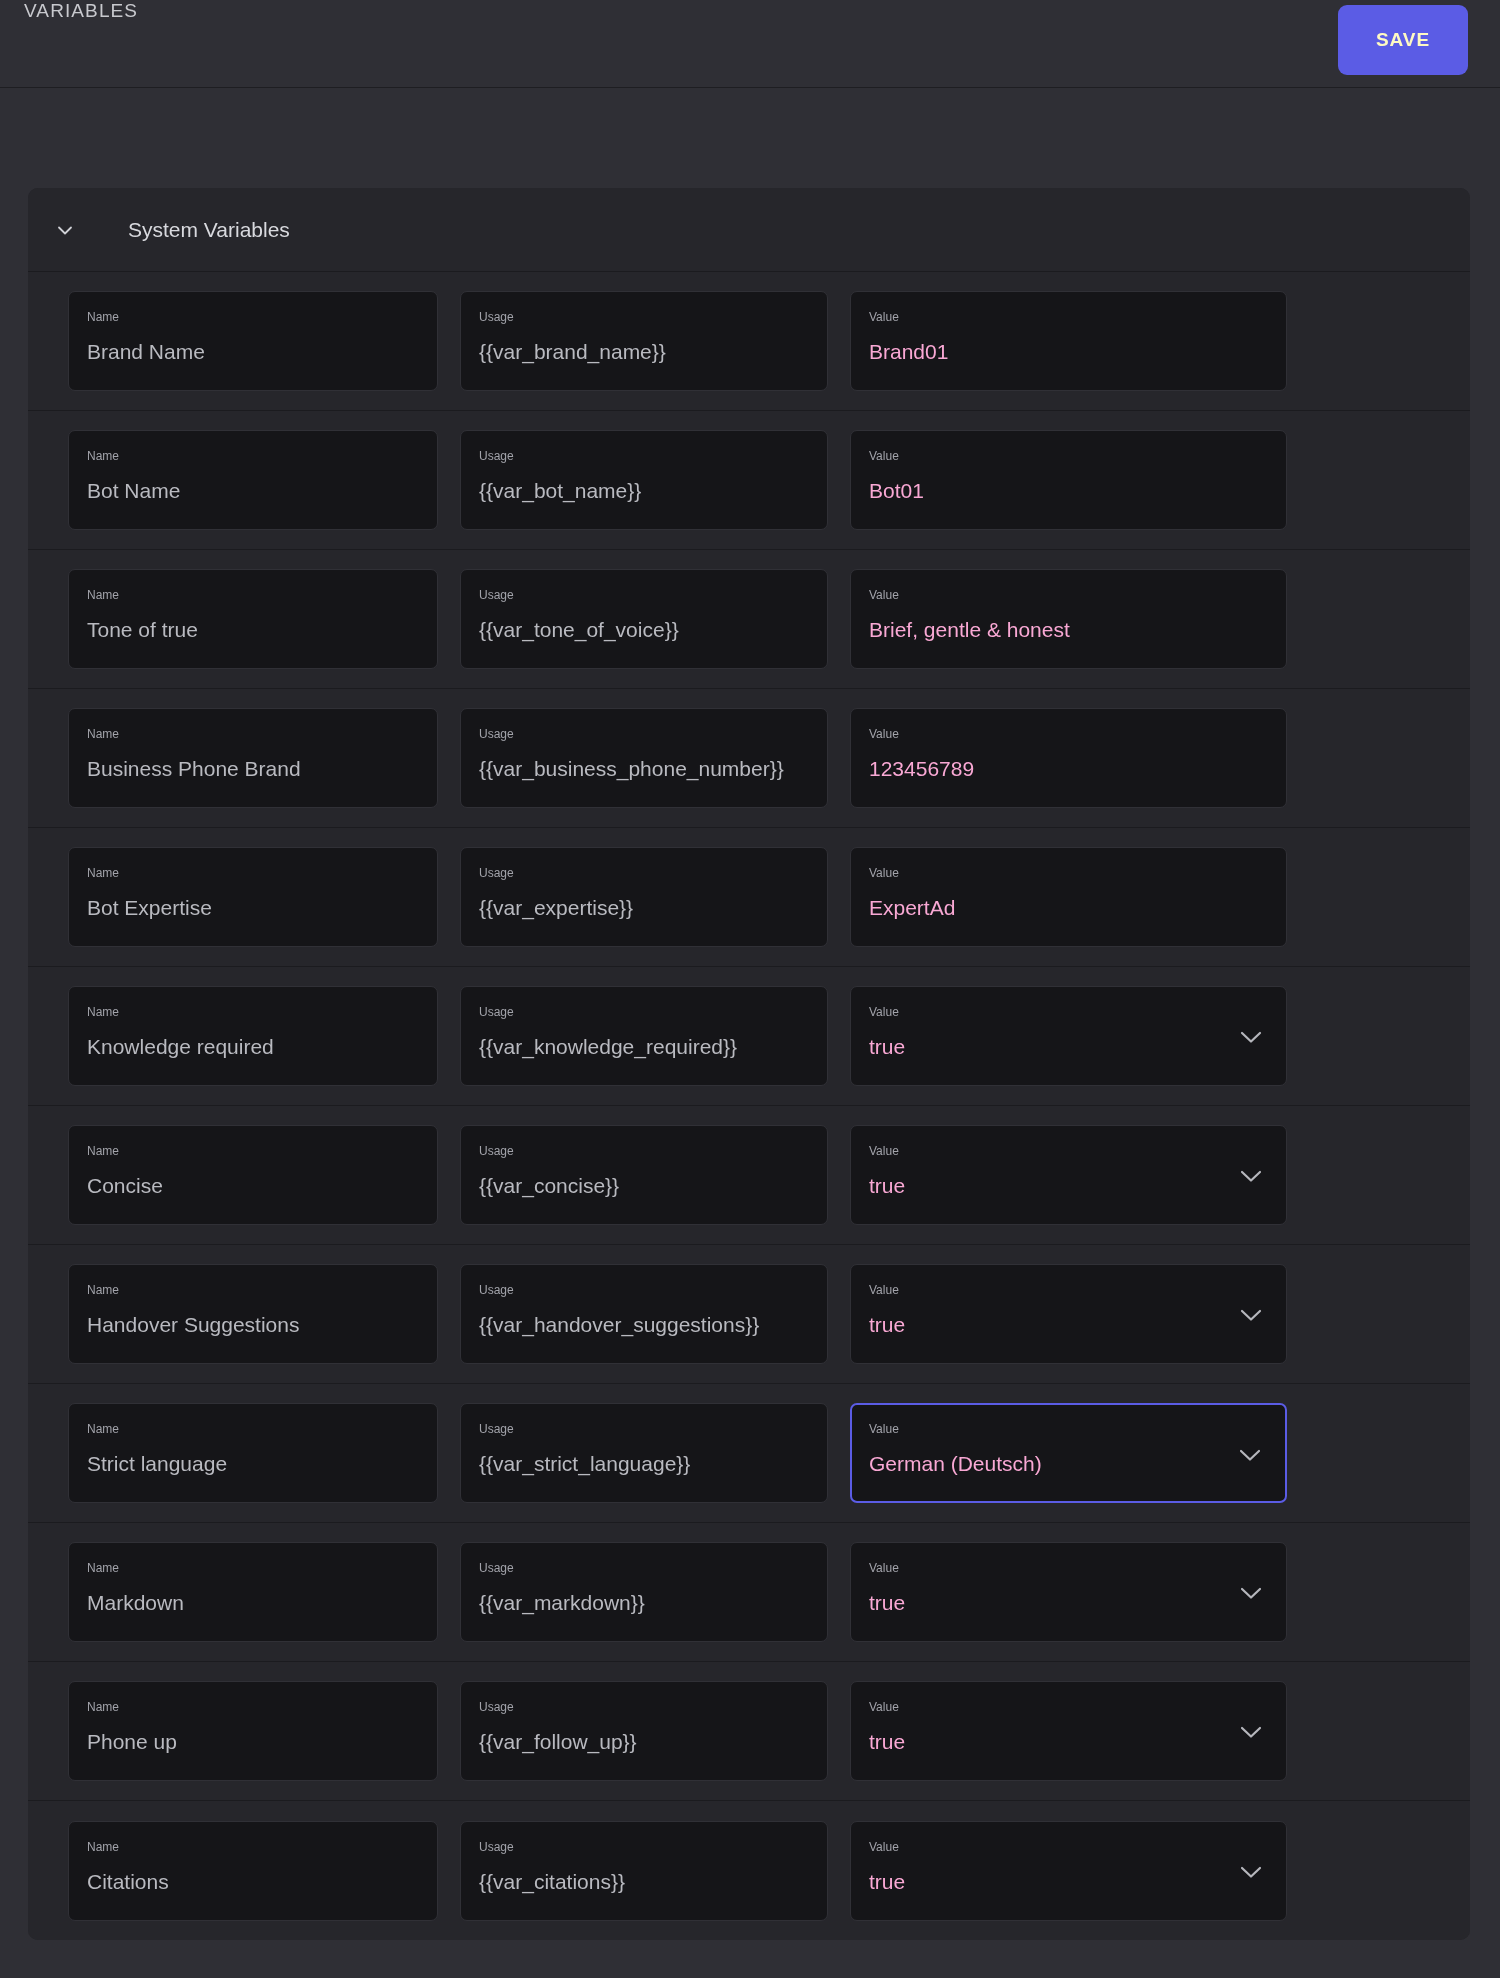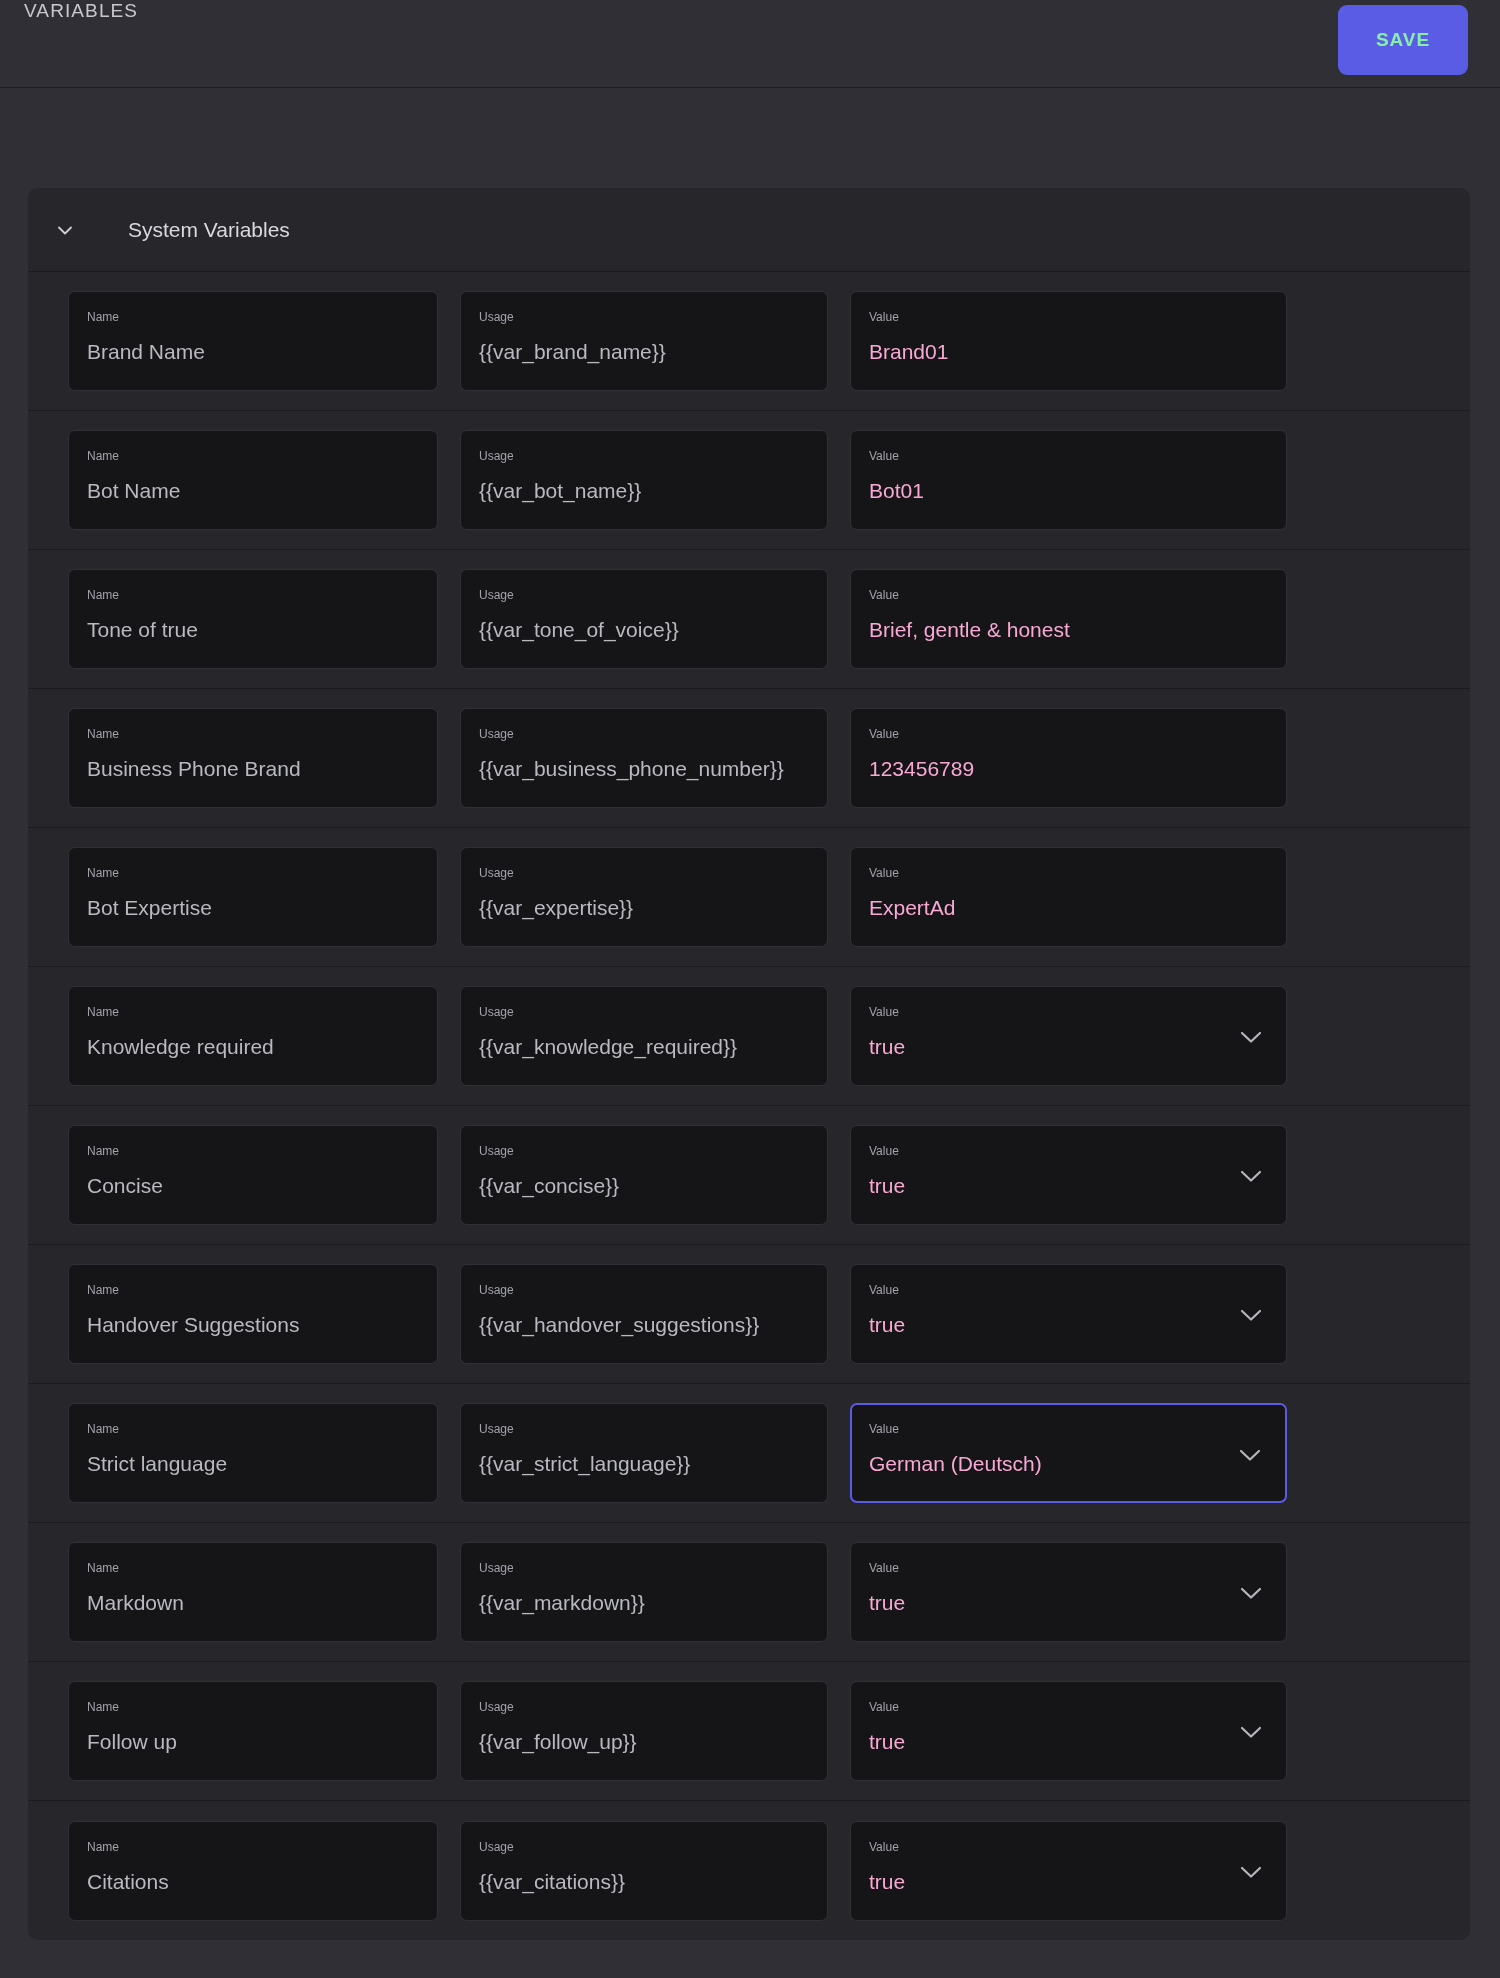--- a/index.html
+++ b/index.html
@@ -30,21 +30,21 @@
   }
   .save-button {
     position: absolute;
     right: 32px;
     top: 5px;
     width: 130px;
     height: 70px;
     background: #5b5ce5;
     border: none;
     border-radius: 9px;
-    color: #86efac;
+    color: #fef9c3;
     font-size: 19px;
     font-weight: 700;
     letter-spacing: 0.9px;
     font-family: "Liberation Sans", sans-serif;
     cursor: pointer;
   }
 
   
   .page-body {
     width: 100%;
@@ -320,21 +320,21 @@
             <span class="select-chevron">
               <svg width="26" height="16" viewBox="0 0 26 16">
                 <path d="M4 4 L13 12.5 L22 4" fill="none" stroke="#b5b6bc" stroke-width="2.2" stroke-linecap="round" stroke-linejoin="round"></path>
               </svg>
             </span>
           </div>
         </div>
         <div class="var-row">
           <div class="field name">
             <div class="field-label">Name</div>
-            <div class="field-text">Follow up</div>
+            <div class="field-text">Phone up</div>
           </div>
           <div class="field usage">
             <div class="field-label">Usage</div>
             <div class="field-text">{{var_follow_up}}</div>
           </div>
           <div class="field value">
             <div class="field-label">Value</div>
             <div class="field-text">true</div>
             <span class="select-chevron">
               <svg width="26" height="16" viewBox="0 0 26 16">

